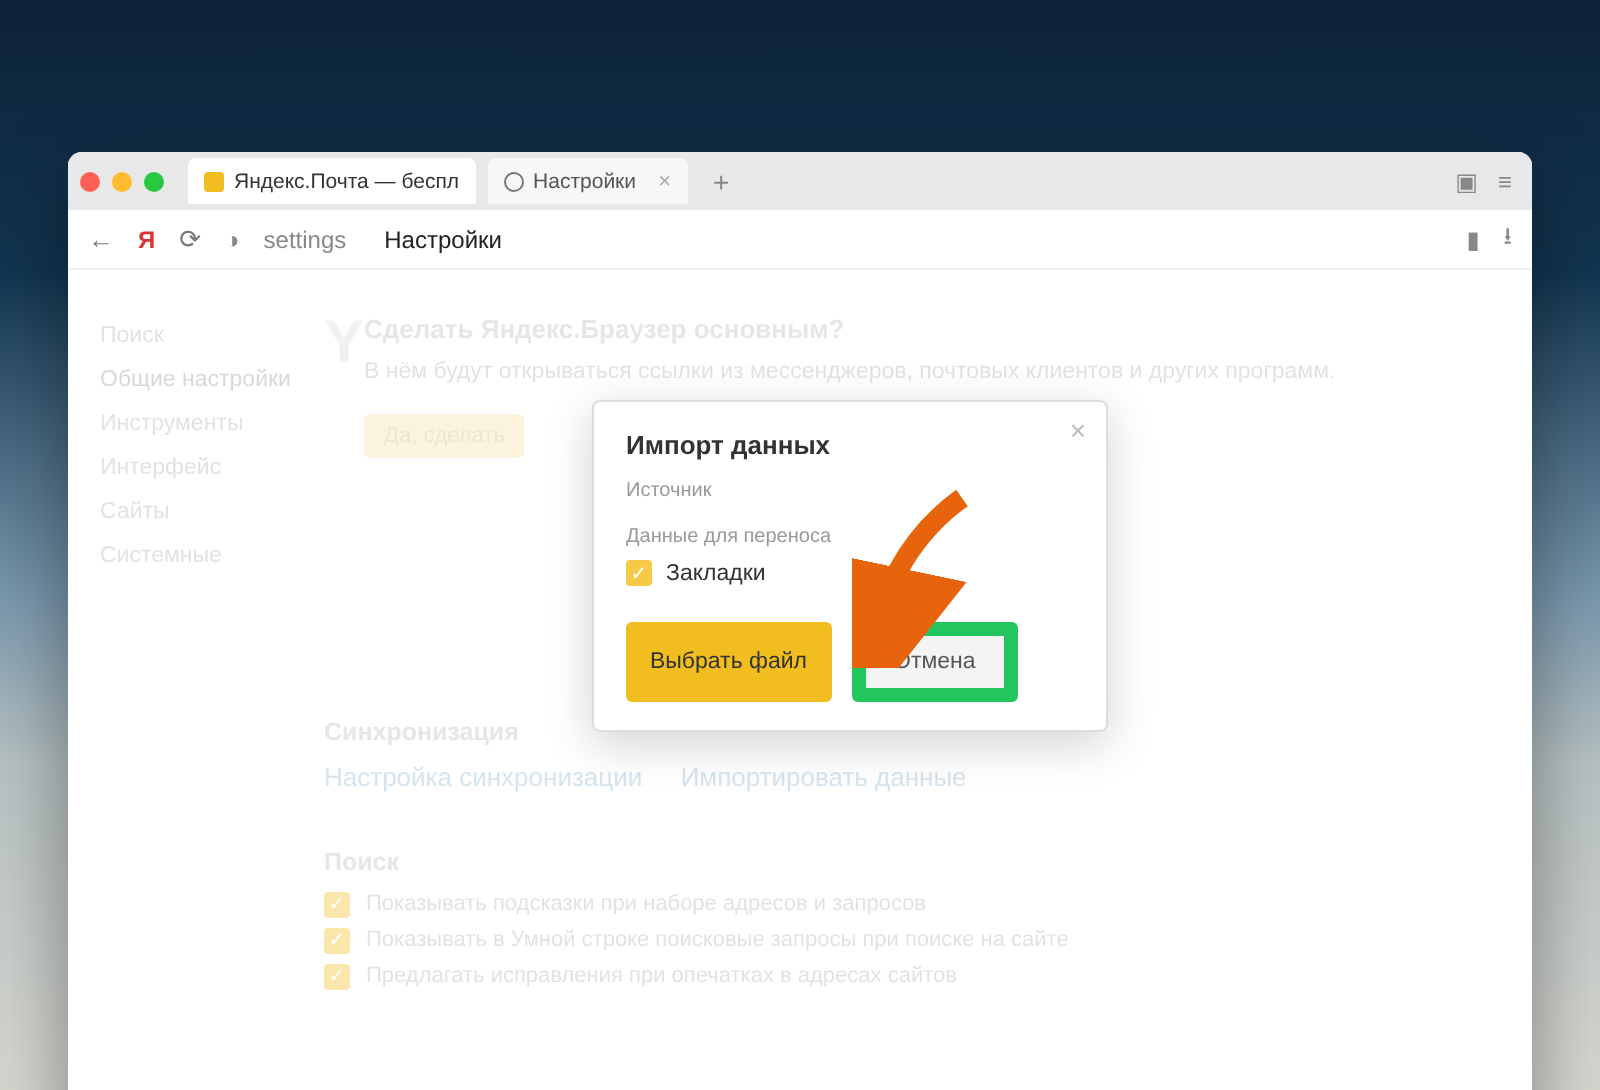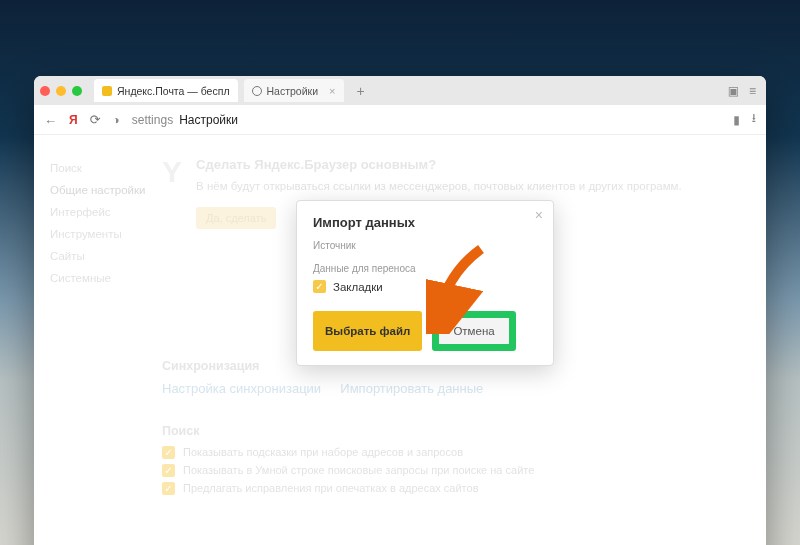--- a/index.html
+++ b/index.html
@@ -23,49 +23,49 @@
   .tab.active .fav{ background:#f2bd1f; border-radius:2px; }
   .fav{width:10px;height:10px;display:inline-block;}
   .gear{width:10px;height:10px;border:1px solid #777;border-radius:50%;position:relative;display:inline-block}
   .newtab{ width:22px;height:20px;display:flex;align-items:center;justify-content:center;font-size:14px;color:#888;}
   .spacer{flex:1}
   .winicons{display:flex;gap:10px;font-size:12px;color:#888;padding-right:4px}
   
   .addr { height:30px; display:flex; align-items:center; padding:0 10px; gap:12px; border-bottom:1px solid #eee; font-size:12px; color:#555;}
   .addr .nav{font-size:13px;color:#777}
   .ylogo{font-weight:bold;color:#d33}
-  .addr-path{flex:1;display:flex;align-items:center;gap:6px}
+  .addr-path{flex:1;display:flex;align-items:center;gap:19px}
   
   .page{position:relative;display:flex;height:calc(100% - 59px);}
   .sidebar{width:128px;padding:22px 0 0 16px;font-size:11.5px;color:#bfbfbf}
   .sidebar .item{padding:5px 0;cursor:default}
   .sidebar .item.active{color:#a8a8a8;font-weight:500}
   .main{flex:1;padding:22px 28px 0 0;color:#bfbfbf;font-size:11.5px;position:relative}
-  .hero{display:flex;gap:14px}
+  .hero{display:flex;}
   .hero .ylg{font-size:30px;font-weight:600;color:#e0e0e0;line-height:1}
   .hero h2{font-size:13px;font-weight:600;margin-bottom:6px;color:#c8c8c8}
   .hero p{line-height:1.45;margin-bottom:12px}
   .btn-faded{display:inline-block;background:#f5e4b3;color:#d7c99b;font-size:11px;padding:5px 10px;border-radius:3px}
   .section{margin-top:28px}
   .section h3{font-size:12.5px;font-weight:600;margin-bottom:8px;color:#c8c8c8}
   .links a{color:#a2c3d8;margin-right:16px;font-size:13px}
   .check{display:flex;align-items:center;gap:8px;margin:5px 0;font-size:11px}
   .chk{width:13px;height:13px;background:#f7c948;border-radius:2px;display:inline-flex;align-items:center;justify-content:center;color:#fff;font-size:10px}
   
   .dimmer{position:absolute;inset:0;background:rgba(255,255,255,.55)}
   
   .dialog{position:absolute;left:262px;top:124px;width:258px;background:#fff;border:1px solid #ddd;border-radius:4px;padding:14px 16px 14px;box-shadow:0 6px 24px rgba(0,0,0,.18);color:#333}
   .dialog .close{position:absolute;top:6px;right:10px;color:#bbb;font-size:14px}
   .dialog h4{font-size:13px;font-weight:700;margin-bottom:10px}
   .dialog label{font-size:10px;color:#999;display:block;margin-bottom:4px}
   .select{background:#f1f1f1;border:1px solid #e2e2e2;border-radius:3px;padding:5px 8px;font-size:11px;display:flex;align-items:center;justify-content:space-between;width:170px}
   .chev{font-size:9px;color:#777}
   .dialog .chkrow{display:flex;align-items:center;gap:7px;font-size:11.5px;margin-top:6px}
   .actions{margin-top:18px;display:flex;gap:10px}
-  .btn-y{background:#f2bd1f;color:#333;font-size:11.5px;font-weight:700;border:none;padding:2px 12px;border-radius:3px}
+  .btn-y{background:#f2bd1f;color:#333;font-size:11.5px;font-weight:400;border:none;padding:2px 12px;border-radius:3px}
   .btn-g{background:#f4f4f4;color:#555;font-size:11.5px;border:7px solid #22c55e;padding:7px 14px;border-radius:3px}
   
   .arrow{position:absolute;left:392px;top:168px;width:70px;height:90px;pointer-events:none}
 </style>
 </head>
 <body>
 
 <div class="window">
 
   <div class="tabbar">
@@ -101,22 +101,22 @@
       <span style="color:#222;font-weight:500">Настройки</span>
     </div>
     <span style="color:#888">▮</span>
     <span style="color:#888">⭳</span>
   </div>
 
   <div class="page">
     <div class="sidebar">
       <div class="item">Поиск</div>
       <div class="item active">Общие настройки</div>
+      <div class="item">Инструменты</div>
       <div class="item">Интерфейс</div>
-      <div class="item">Инструменты</div>
       <div class="item">Сайты</div>
       <div class="item">Системные</div>
     </div>
 
     <div class="main">
       <div class="hero">
         <div class="ylg">Y</div>
         <div>
           <h2>Сделать Яндекс.Браузер основным?</h2>
           <p>В нём будут открываться ссылки из мессенджеров, почтовых клиентов и других программ.</p>

